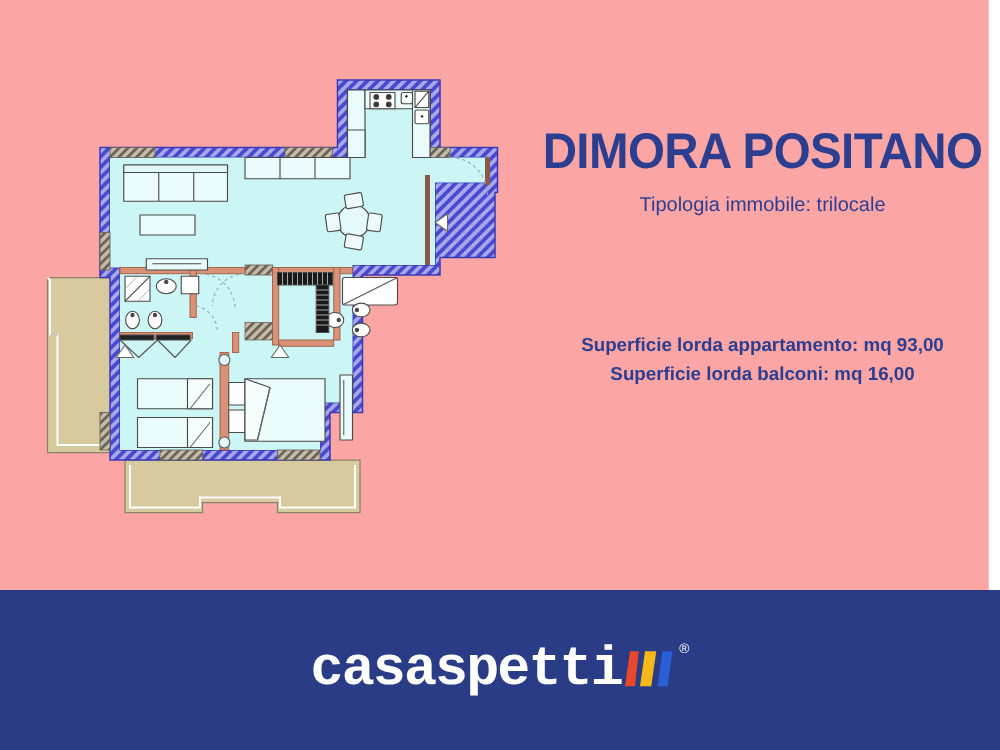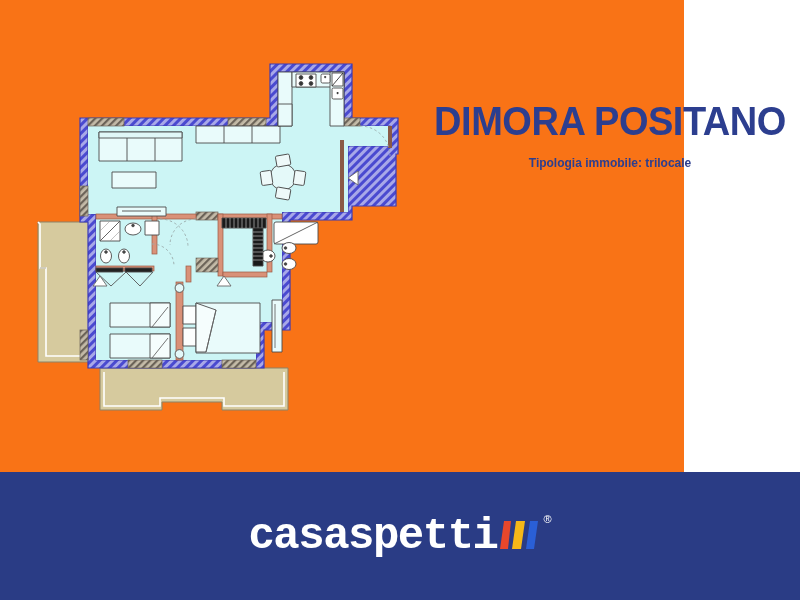--- a/index.html
+++ b/index.html
@@ -3,39 +3,39 @@
 <meta charset="utf-8">
 <style>
   html,body{margin:0;padding:0;}
   body{
     width:800px;height:600px;
     background:#ffffff;
     font-family:"Liberation Sans", sans-serif;
     overflow:hidden;
     position:relative;
   }
-  #page{position:relative;width:684px;height:600px;background:#f97316;}
+  #page{position:relative;width:791px;height:600px;background:#fca5a5;}
 
   
   #plan-area{position:absolute;left:0;top:0;width:420px;height:472px;}
   #plan-svg{position:absolute;left:0;top:0;}
 
   
   #info-block{
     position:absolute;left:420px;top:100px;width:380px;height:260px;
     text-align:center;
   }
   #title{
     font-size:40px;font-weight:bold;color:#2c3e8f;
     letter-spacing:-0.5px;line-height:1.05;
     margin:0 0 14px 0;white-space:nowrap;
     transform:scaleX(0.95);transform-origin:center;
   }
   #subtitle{
-    font-size:12px;font-weight:bold;color:#2c3e8f;
+    font-size:16px;font-weight:normal;color:#2c3e8f;
     margin:0;
   }
   #areas{
     position:absolute;left:420px;top:265px;width:380px;
     text-align:center;
   }
   .area-line{
     font-size:15px;font-weight:bold;color:#2c3e8f;
     line-height:1.55;white-space:nowrap;
   }
@@ -330,20 +330,24 @@
       </g>
 
     </svg>
   </div>
 
   <div id="info-block">
     <div id="title">DIMORA POSITANO</div>
     <div id="subtitle">Tipologia immobile: trilocale</div>
   </div>
 
+  <div id="areas">
+    <div class="area-line">Superficie lorda appartamento: mq 93,00</div>
+    <div class="area-line">Superficie lorda balconi: mq 16,00</div>
+  </div>
 
   <div id="banner">
     <div id="logo">
       <div class="logo-wrap">
         <span id="logo-word">casaspetti</span>
         <svg id="logo-mark" width="42" height="44" viewBox="0 0 42 44">
           <path d="M2 38 L6 10 L13 10 L10 38 Z" fill="#e8472b"></path>
           <path d="M14 38 L18 10 L27 10 L23 38 Z" fill="#f5b819"></path>
           <path d="M28 38 L32 10 L40 10 L36 38 Z" fill="#2a5fd6"></path>
         </svg>

